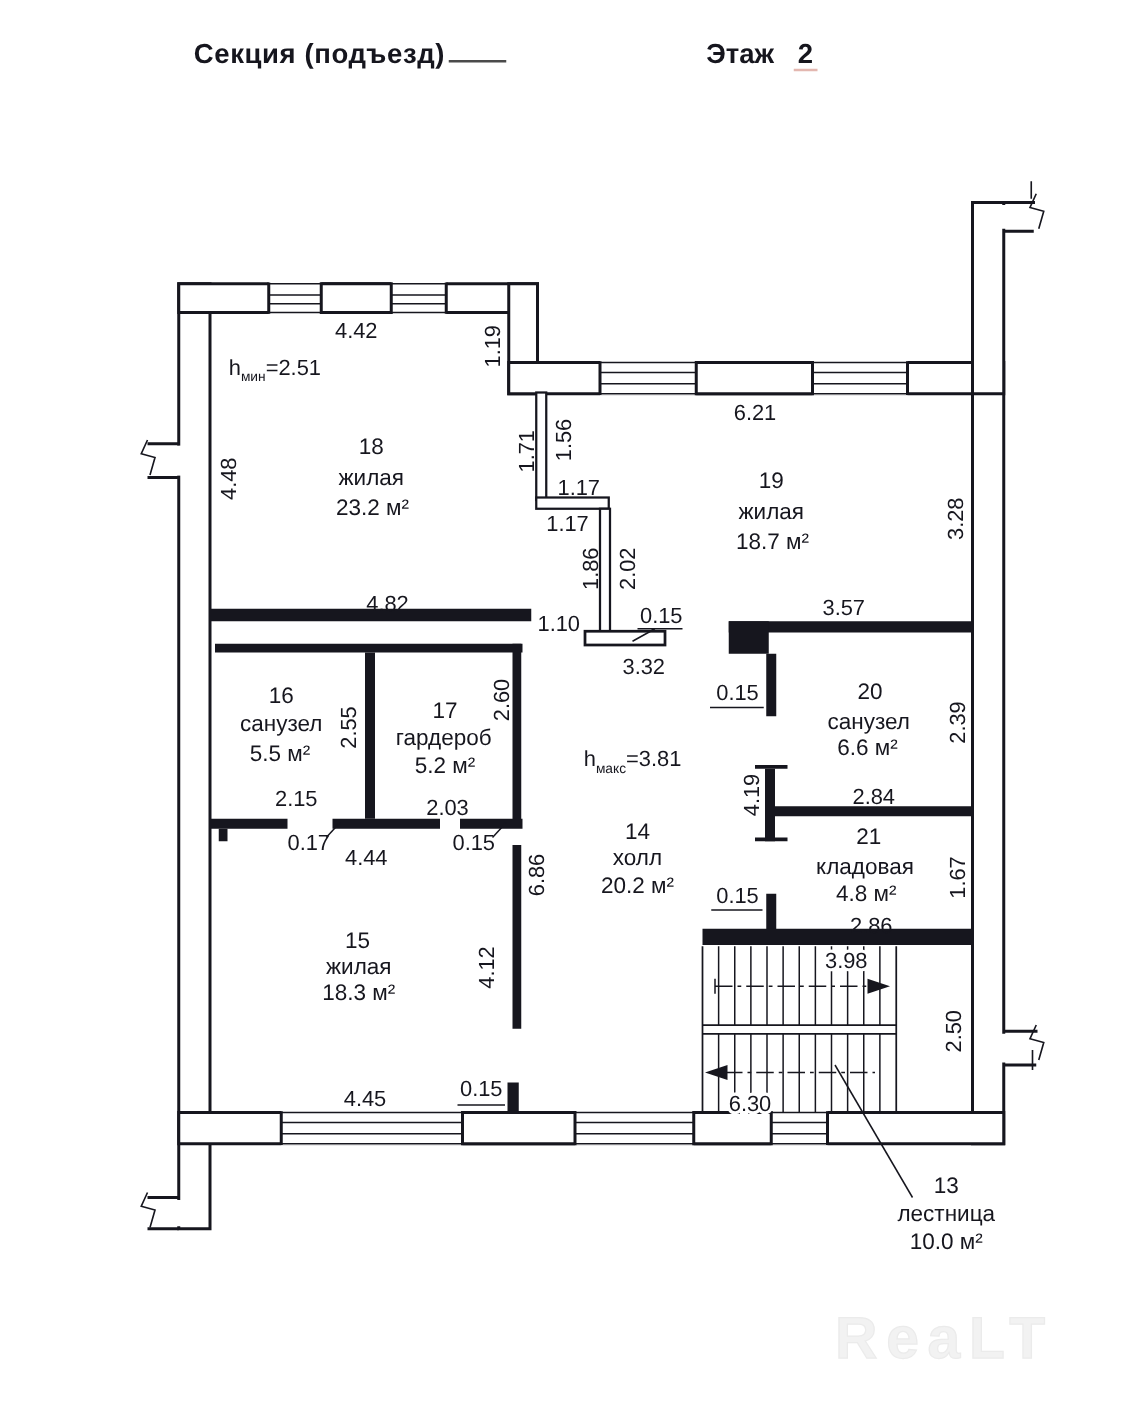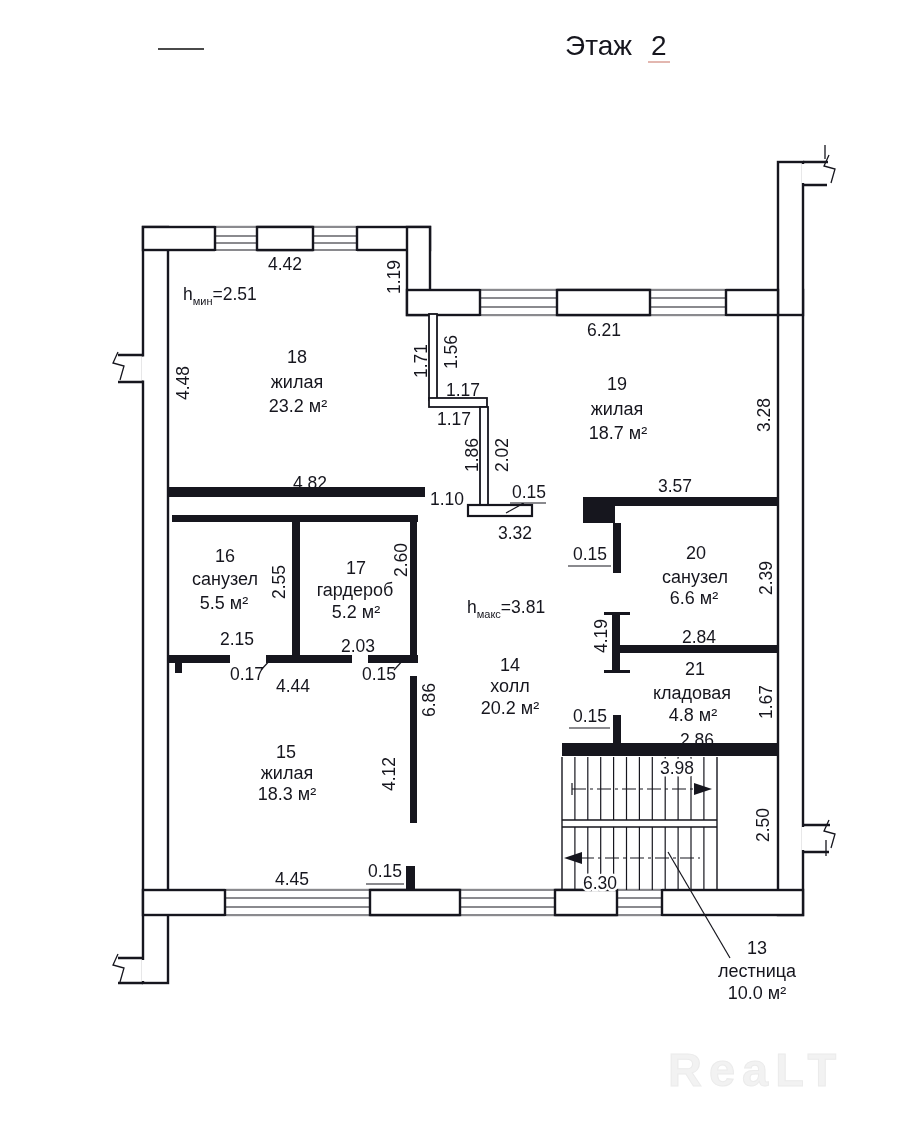--- a/index.html
+++ b/index.html
@@ -1,38 +1,38 @@
 <!DOCTYPE html>
 <html><head>
 <meta charset="utf-8">
 <style>
   html,body{margin:0;padding:0;background:#fff;}
   .page{position:relative;width:904px;height:1137px;background:#ffffff;overflow:hidden;
         font-family:"Liberation Sans",sans-serif;color:#16161e;}
   .header{position:absolute;top:30px;left:0;width:100%;height:40px;}
   .section-title{position:absolute;left:155px;top:0;font-size:22px;font-weight:bold;letter-spacing:.5px;}
   .uline{display:inline-block;width:46px;border-bottom:2px solid #4a4a4a;margin-left:3px;}
-  .floor-title{position:absolute;left:565px;top:0;font-size:28px;font-weight:normal;}
+  .floor-title{position:absolute;left:565px;top:0;font-size:22px;font-weight:bold;}
   .floor-num{margin-left:16px;border-bottom:2px solid rgba(204,123,112,.55);padding:0 3px;}
   svg.plan{position:absolute;left:0;top:0;}
   .watermark{position:absolute;left:668px;top:1042px;font-size:47px;font-weight:bold;
              letter-spacing:7px;color:#f2f2f2;-webkit-text-stroke:1px #ebebeb;user-select:none;}
   text{font-family:"Liberation Sans",sans-serif;fill:#16161e;}
   .dim{font-size:17.5px;}
   .room-num{font-size:18px;}
   .room-txt{font-size:18px;}
   .halo{paint-order:stroke;stroke:#ffffff;stroke-width:5px;}
 </style>
 </head>
 <body>
 
 <div class="page">
 
   <div class="header">
-    <div class="section-title"><span class="uline"></span></div>
+    <div class="section-title"><span>Секция (подъезд)</span><span class="uline"></span></div>
     <div class="floor-title"><span>Этаж</span><span class="floor-num">2</span></div>
   </div>
 
   <svg class="plan" width="904" height="1137" viewBox="0 0 904 1137">
 
     <g fill="#ffffff" stroke="#16161e" stroke-width="2.4">
       <rect x="143" y="227" width="25" height="756"></rect>
       <rect x="778" y="290" width="25" height="625"></rect>
       <rect x="778" y="162" width="25" height="153"></rect>
       <rect x="143" y="227" width="287" height="23"></rect>

